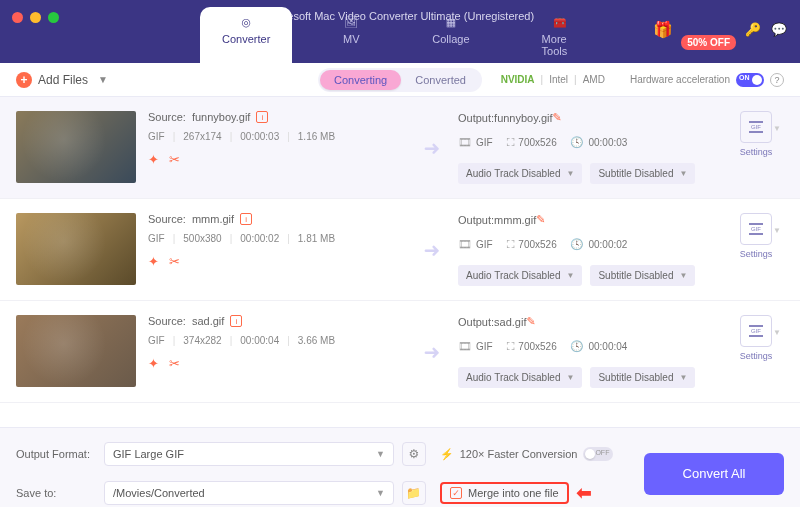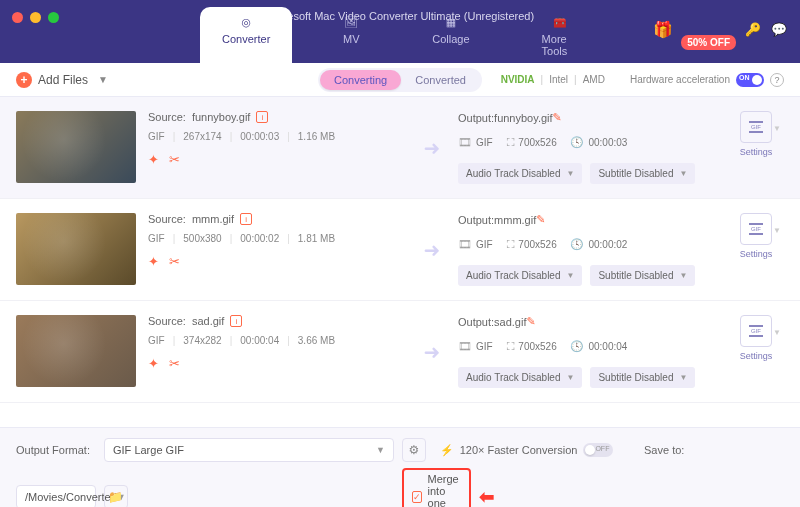--- a/index.html
+++ b/index.html
@@ -355,20 +355,21 @@
   </div>
   <div class="f-icon-btn">⚙</div>
   <div class="faster">
     <span class="bolt">⚡</span>
     <span>120× Faster Conversion</span>
     <div class="toggle-off">
       <div class="knob2"></div>
       <span class="off-t">OFF</span>
     </div>
   </div>
+  <button class="convert-btn">Convert All</button>
 
   <div class="f-label">Save to:</div>
   <div class="f-select">
     <span>/Movies/Converted</span>
     <span class="chev2">▼</span>
   </div>
   <div class="f-icon-btn">📁</div>
   <div style="display:flex;align-items:center;">
     <div class="merge">
       <span class="merge-cb">✓</span>

